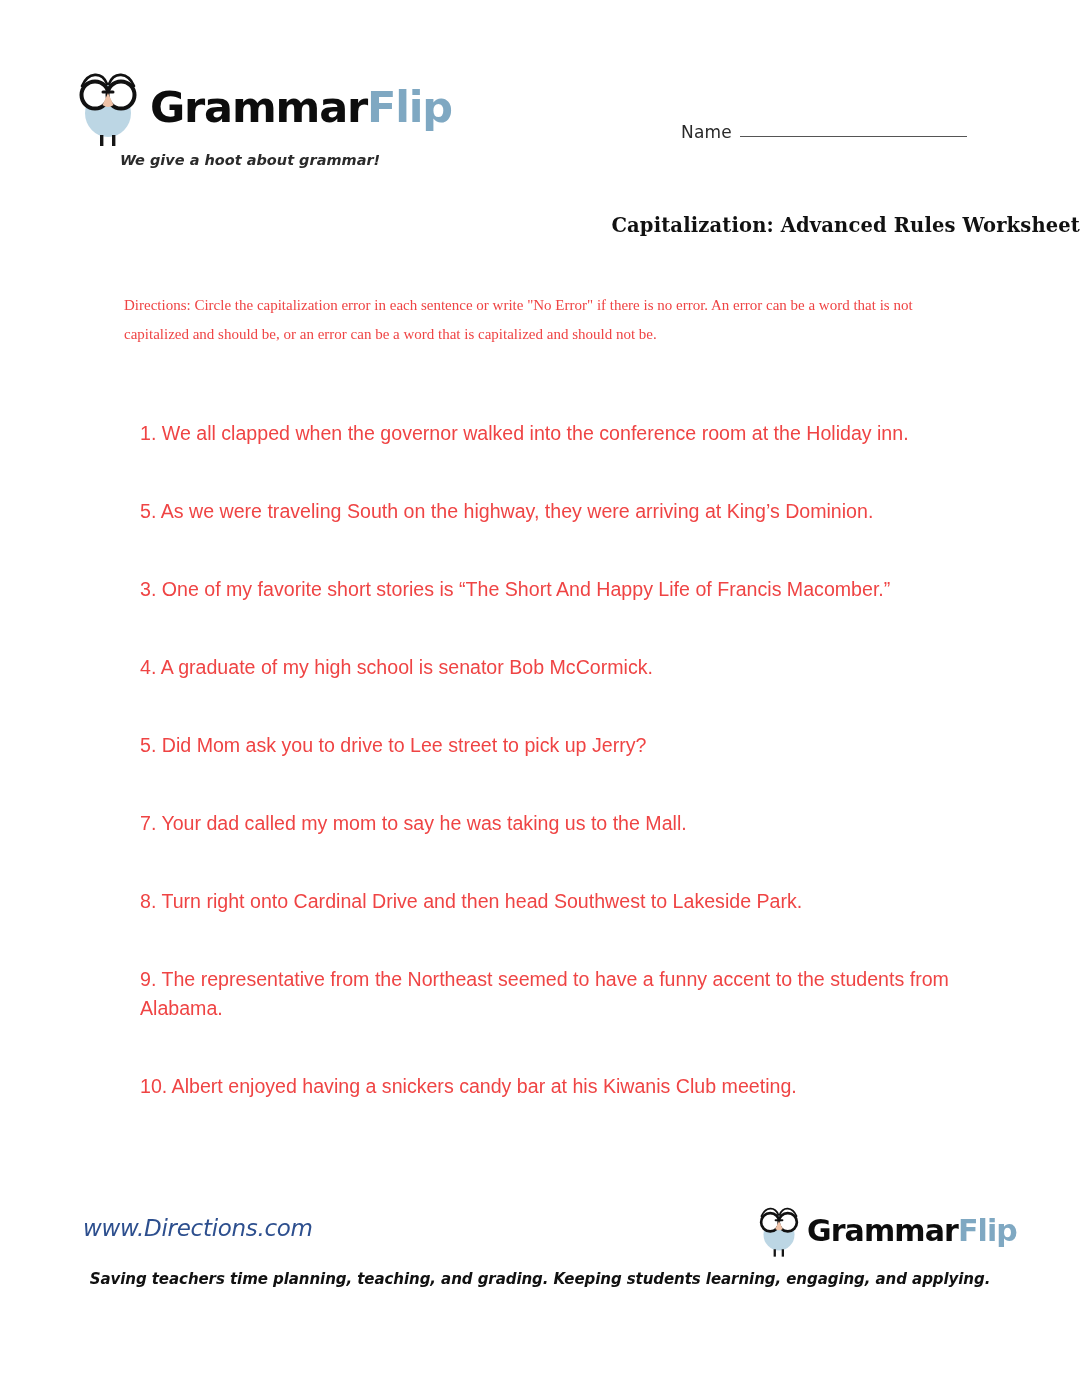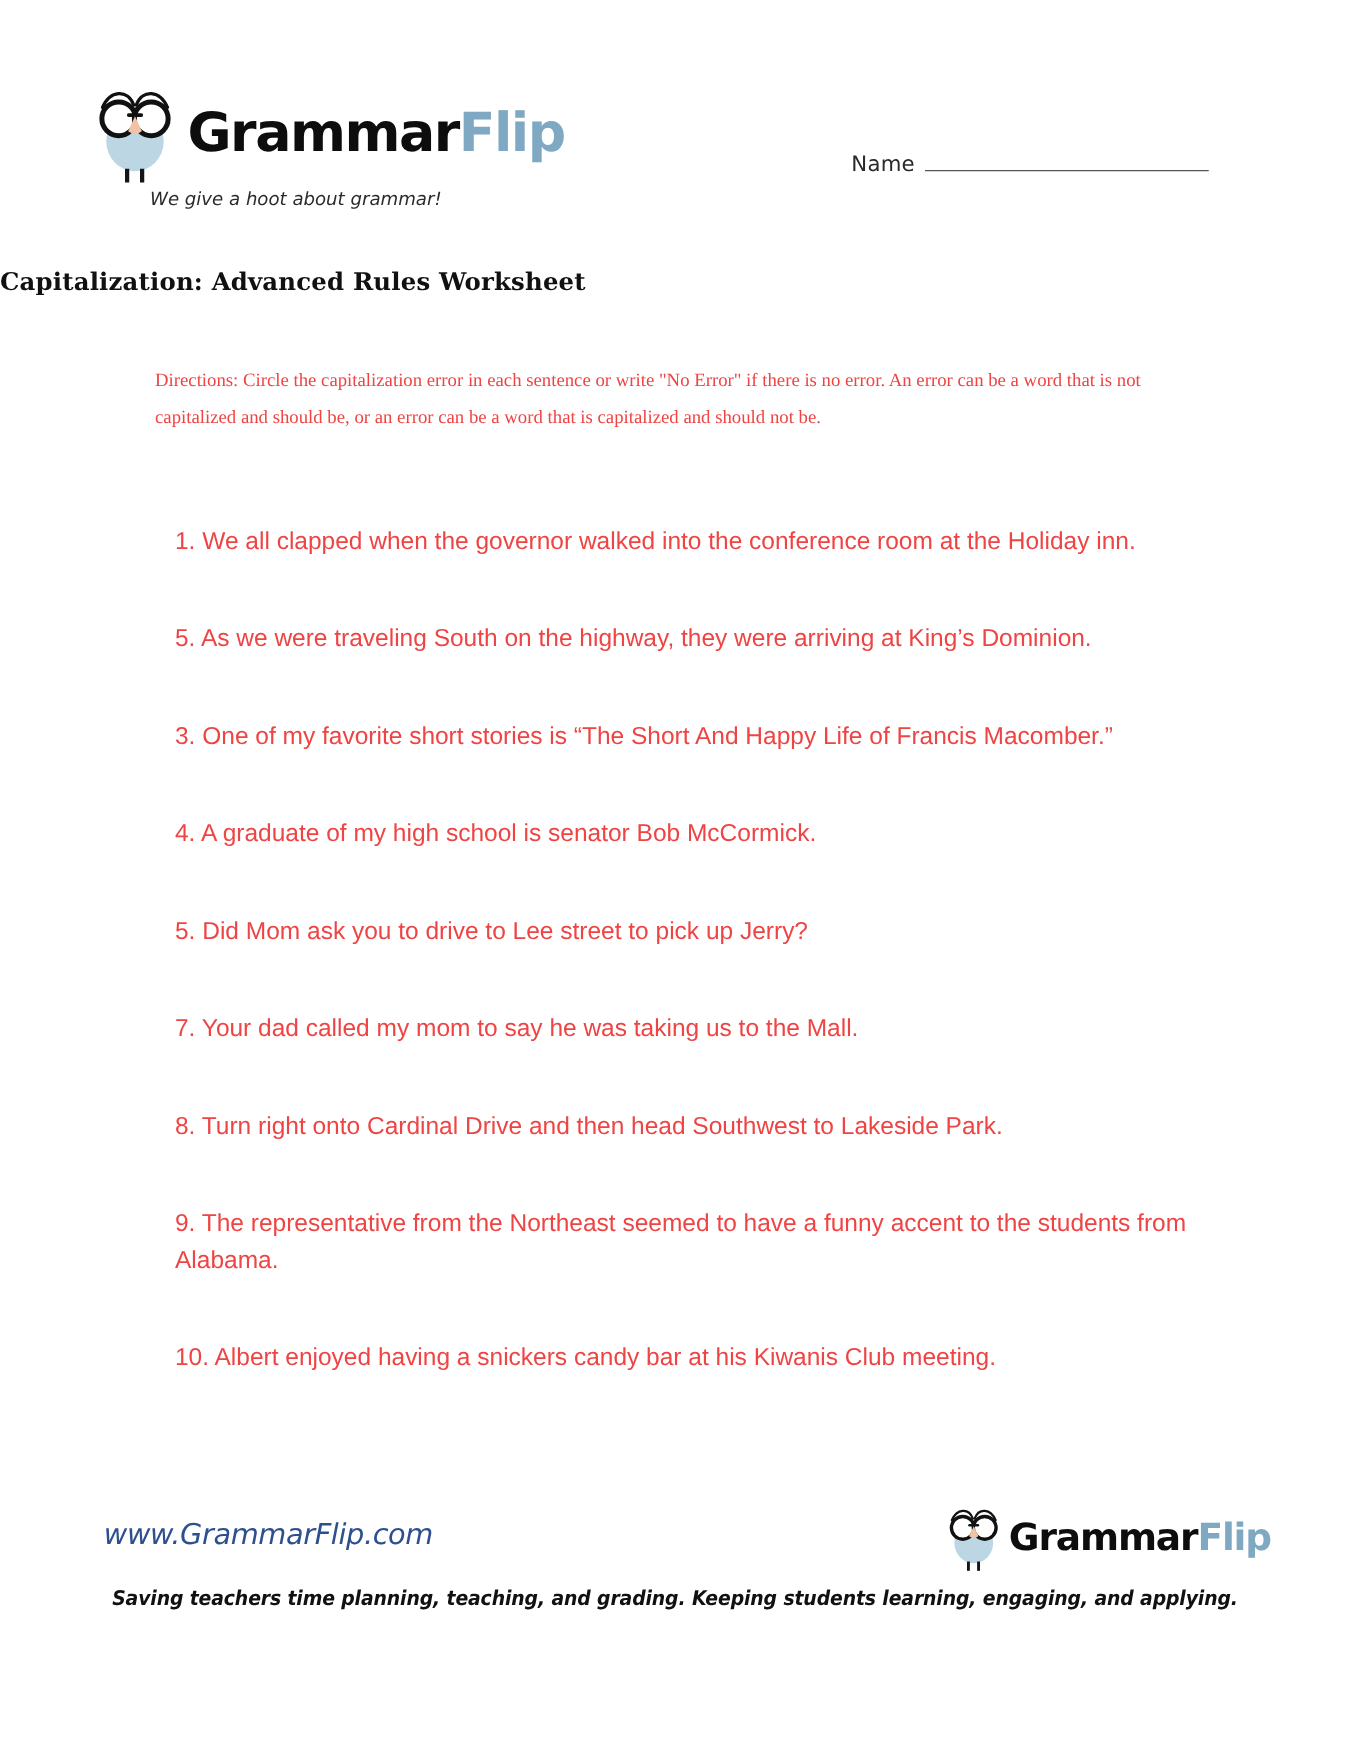--- a/index.html
+++ b/index.html
@@ -63,21 +63,21 @@
     line-height: 1;
     white-space: nowrap;
     margin-top: 4px;
   }
   .wordmark .wm-dark { color: #0d0d0d; }
   .wordmark .wm-blue { color: #7fa8c2; }
 
   .brand-tagline {
     font-family: "DejaVu Sans", sans-serif;
     font-style: italic;
-    font-weight: 400;
+    font-weight: 700;
     font-size: 14.5px;
     color: #2b2b2b;
     margin-left: 44px;
     margin-top: 4px;
     white-space: nowrap;
   }
 
   .name-field {
     position: absolute;
     left: 681px;
@@ -98,21 +98,21 @@
     border-bottom: 1.4px solid #555;
     height: 14px;
   }
 
   
   .worksheet-title {
     position: absolute;
     left: 0;
     top: 214px;
     width: 1080px;
-    text-align: left;
+    text-align: right;
     font-family: "DejaVu Serif", serif;
     font-weight: 700;
     font-size: 19.5px;
     letter-spacing: 0.15px;
     color: #111;
   }
 
   
   .directions {
     position: absolute;
@@ -257,21 +257,21 @@
     <div class="question">4. A graduate of my high school is senator Bob McCormick.</div>
     <div class="question">5. Did Mom ask you to drive to Lee street to pick up Jerry?</div>
     <div class="question">7. Your dad called my mom to say he was taking us to the Mall.</div>
     <div class="question">8. Turn right onto Cardinal Drive and then head Southwest to Lakeside Park.</div>
     <div class="question">9. The representative from the Northeast seemed to have a funny accent to the students from Alabama.</div>
     <div class="question">10. Albert enjoyed having a snickers candy bar at his Kiwanis Club meeting.</div>
   </div>
 
   <div class="footer">
 
-    <div class="site-url">www.GrammarFlip.com</div>
+    <div class="site-url">www.Directions.com</div>
 
     <div class="footer-brand">
       <span class="owl">
         <svg viewBox="0 0 64 86" width="44" height="58" aria-hidden="true">
           <ellipse cx="32" cy="51" rx="23" ry="24" fill="#bcd6e4"></ellipse>
           <path d="M14 33 C14 18, 50 18, 50 33 L50 44 L14 44 Z" fill="#bcd6e4"></path>
           <rect x="24" y="73" width="3.4" height="11" fill="#151515"></rect>
           <rect x="36" y="73" width="3.4" height="11" fill="#151515"></rect>
           <path d="M6 24 C12 10, 26 9, 31 22" stroke="#111" stroke-width="2.6" fill="none" stroke-linecap="round"></path>
           <path d="M58 24 C52 10, 38 9, 33 22" stroke="#111" stroke-width="2.6" fill="none" stroke-linecap="round"></path>

